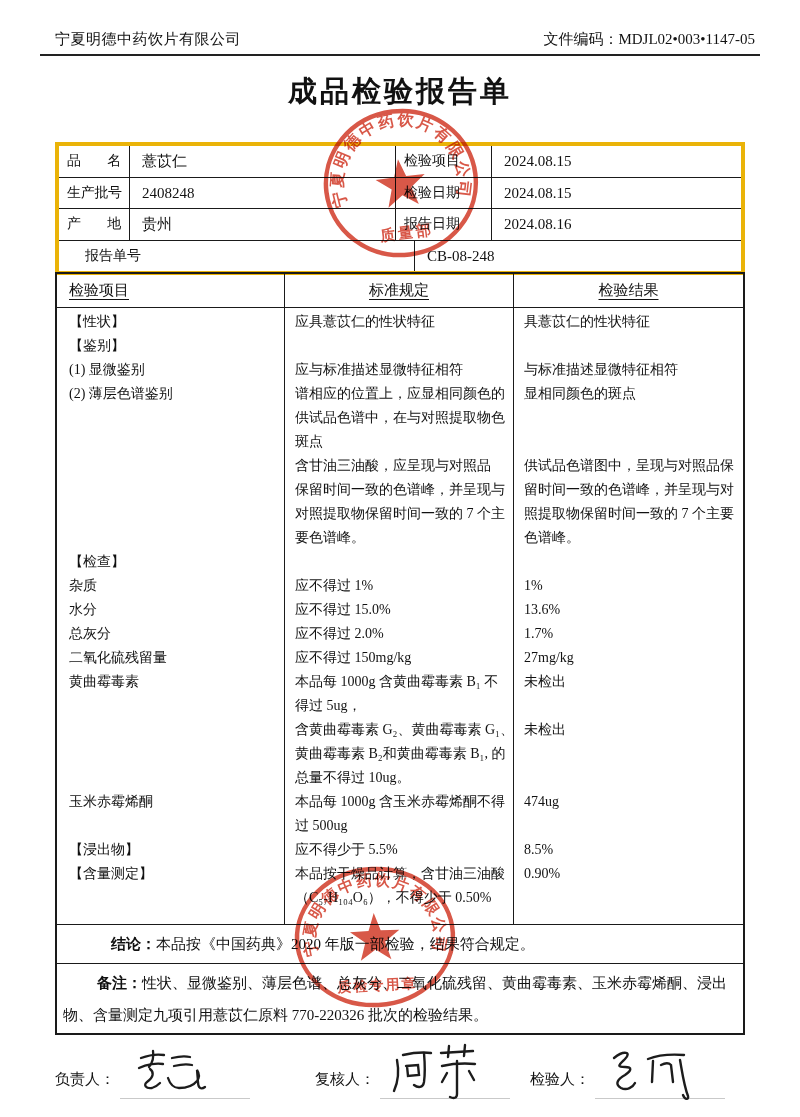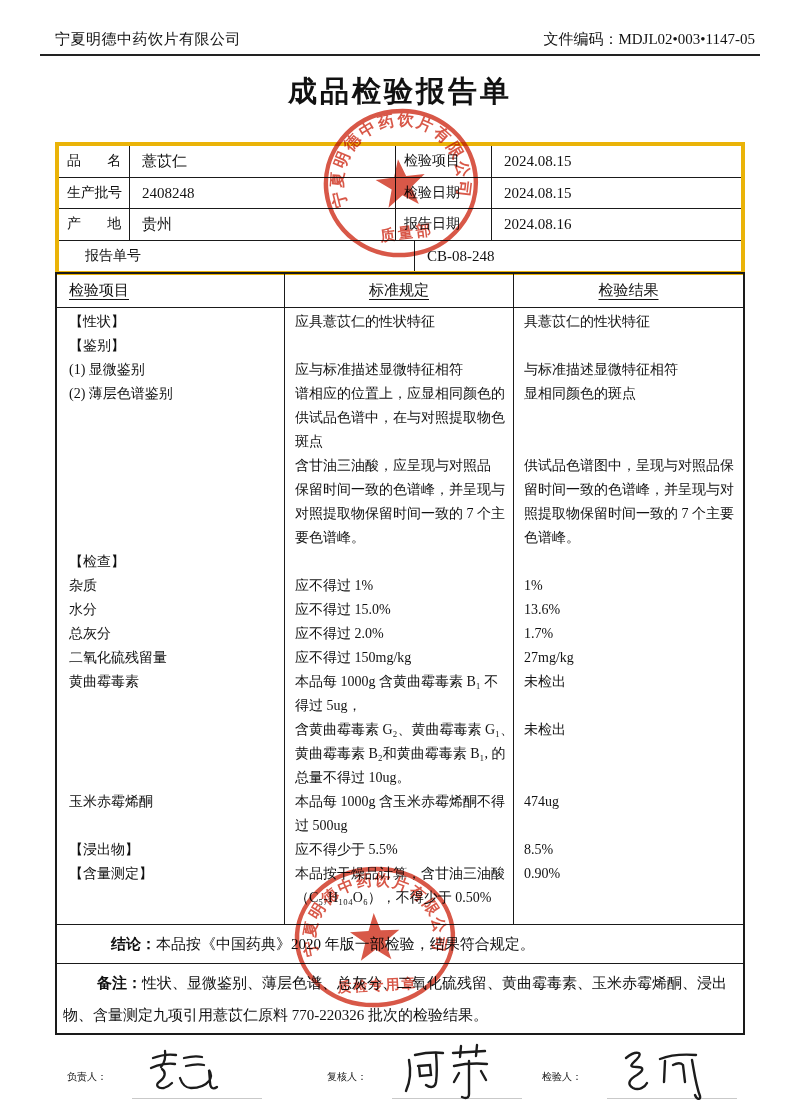--- a/index.html
+++ b/index.html
@@ -40,21 +40,21 @@
   .spec-col.c0 .tline { padding-left:12px; }
 
   .concl-row { border-top:1px solid #1a1a1a; height:39px; line-height:38px;
                font-size:15px; padding-left:54px; white-space:nowrap; }
   .concl-row b { font-weight:700; }
   .remark-row { border-top:1px solid #1a1a1a; height:70px; line-height:32px;
                 font-size:15px; padding:3px 10px 0 6px; text-indent:34px; }
   .remark-row b { font-weight:700; }
 
   
-  .sig-bar { position:absolute; left:55px; right:40px; top:1058px; height:56px; font-size:10px;margin-left:12px; }
+  .sig-bar { position:absolute; left:55px; right:40px; top:1058px; height:56px; font-size:15px; }
   .sig-label { position:absolute; top:12px; }
   .sig-label.r1 { left:0; }
   .sig-label.r2 { left:260px; }
   .sig-label.r3 { left:475px; }
   .sig-line { position:absolute; top:40px; border-top:1px solid #c9c9c9; width:130px; }
   .sig-line.s1 { left:65px; } .sig-line.s2 { left:325px; } .sig-line.s3 { left:540px; }
   .sig-svg { position:absolute; }
 
   
   .stamp { position:absolute; opacity:.86; mix-blend-mode:multiply; pointer-events:none; }

